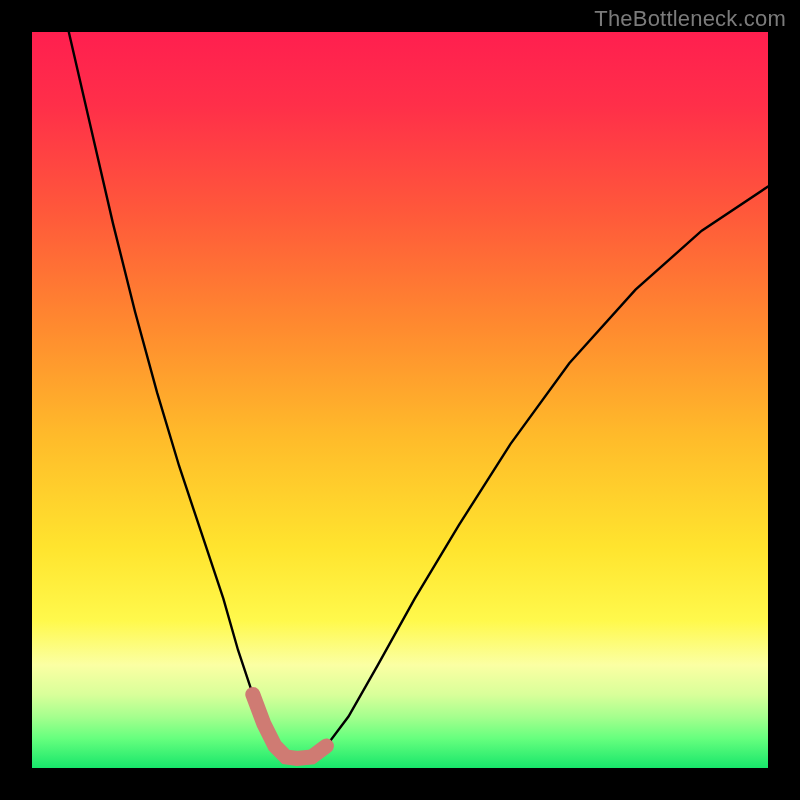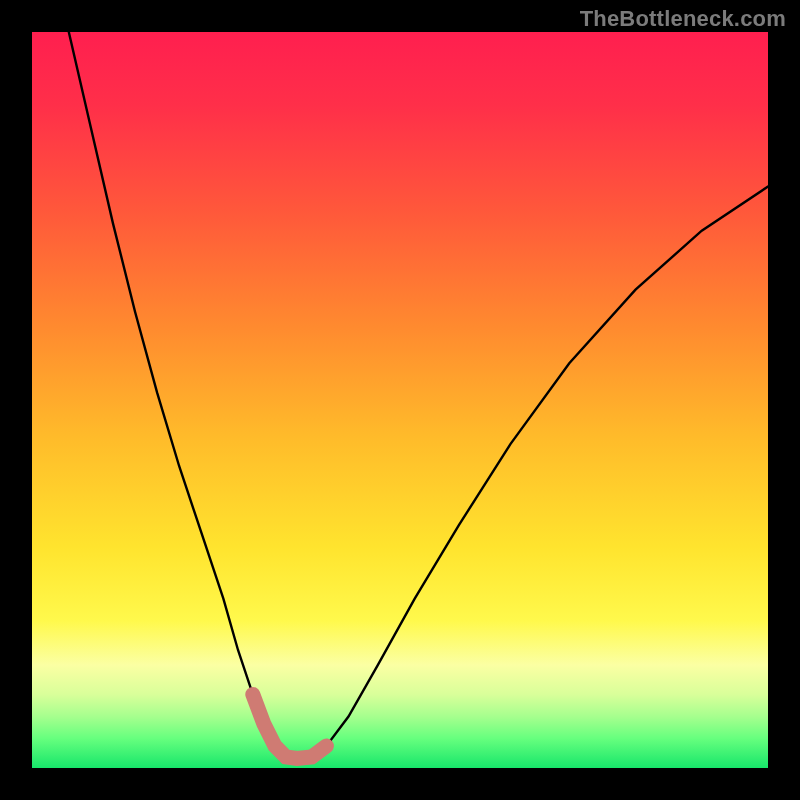--- a/index.html
+++ b/index.html
@@ -31,21 +31,21 @@
     position: absolute;
     left: 0;
     top: 0;
   }
   .watermark {
     position: absolute;
     top: 6px;
     right: 14px;
     color: #7b7b7b;
     font-size: 22px;
-    font-weight: 700;
+    font-weight: 400;
     letter-spacing: 0.2px;
     user-select: none;
   }
 </style>
 </head>
 <body>
 <div class="frame">
 
   <div class="watermark">TheBottleneck.com</div>
 

